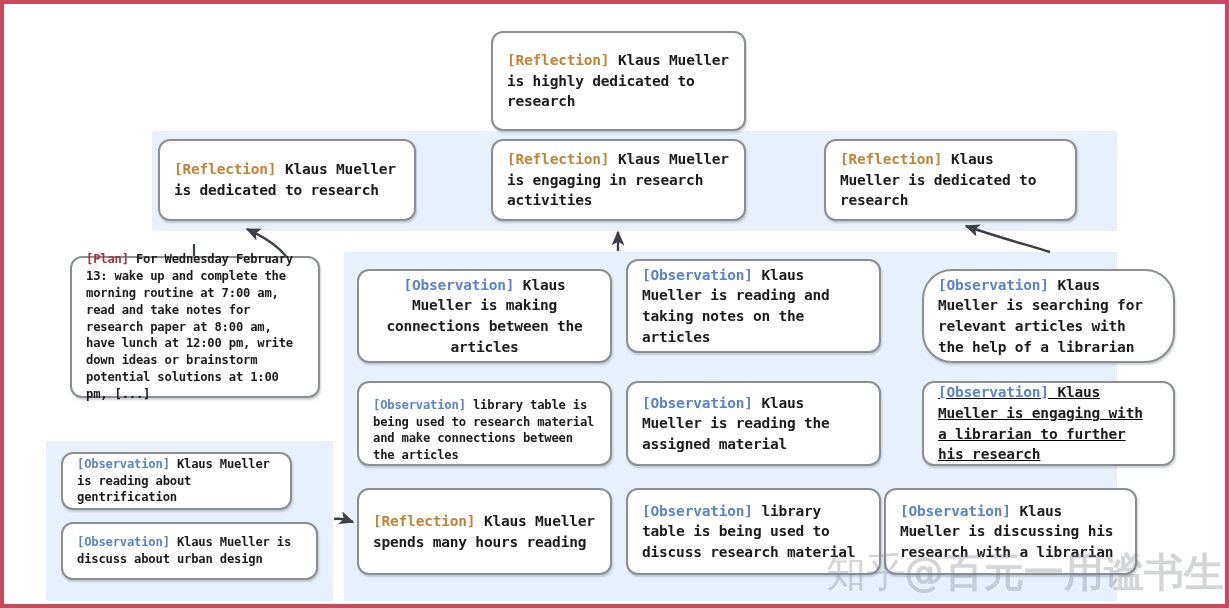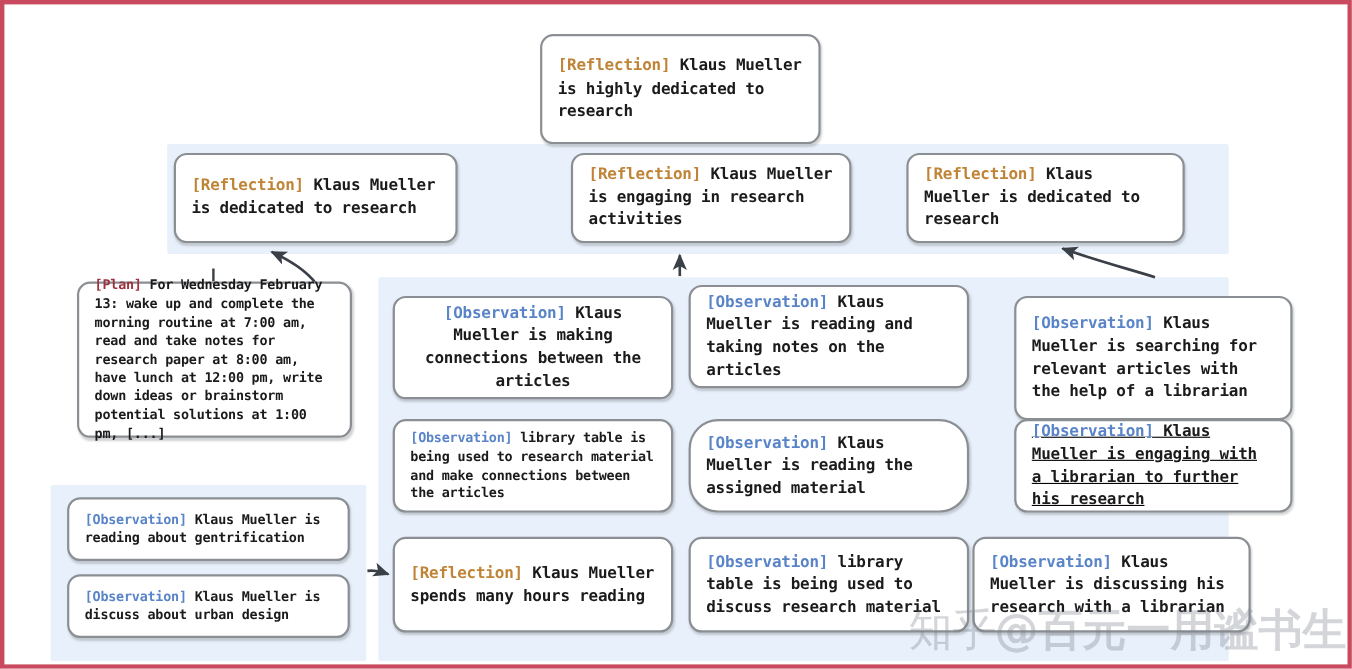--- a/index.html
+++ b/index.html
@@ -102,87 +102,87 @@
       <span class="tag tag-reflection">[Reflection]</span><span> Klaus Mueller is highly dedicated to research</span>
     </div>
   </div>
 
   <div class="card fs-reg" style="left:154px; top:135px; width:258px; height:82px;">
     <div class="txt">
       <span class="tag tag-reflection">[Reflection]</span><span> Klaus Mueller is dedicated to research</span>
     </div>
   </div>
 
-  <div class="card fs-reg" style="left:487px; top:135px; width:255px; height:82px;margin-left:28px;">
+  <div class="card fs-reg" style="left:487px; top:135px; width:255px; height:82px;">
     <div class="txt">
       <span class="tag tag-reflection">[Reflection]</span><span> Klaus Mueller is engaging in research activities</span>
     </div>
   </div>
 
   <div class="card fs-reg" style="left:820px; top:135px; width:253px; height:82px;">
     <div class="txt">
       <span class="tag tag-reflection">[Reflection]</span><span> Klaus Mueller is dedicated to research</span>
     </div>
   </div>
 
   <div class="card fs-sm" style="left:66px; top:252px; width:250px; height:142px;">
     <div class="txt">
       <span class="tag tag-plan">[Plan]</span><span> For Wednesday February 13: wake up and complete the morning routine at 7:00 am, read and take notes for research paper at 8:00 am, have lunch at 12:00 pm, write down ideas or brainstorm potential solutions at 1:00 pm, [...]</span>
     </div>
   </div>
 
-  <div class="card fs-sm" style="left:57px; top:448px; width:257px; height:58px;">
+  <div class="card fs-sm" style="left:57px; top:448px; width:231px; height:58px;">
     <div class="txt">
       <span class="tag tag-observation">[Observation]</span><span> Klaus Mueller is reading about gentrification</span>
     </div>
   </div>
 
   <div class="card fs-sm" style="left:57px; top:518px; width:257px; height:58px;">
     <div class="txt">
       <span class="tag tag-observation">[Observation]</span><span> Klaus Mueller is discuss about urban design</span>
     </div>
   </div>
 
   <div class="card fs-reg" style="left:353px; top:265px; width:255px; height:94px;text-align:center;">
     <div class="txt">
       <span class="tag tag-observation">[Observation]</span><span> Klaus Mueller is making connections between the articles</span>
     </div>
   </div>
 
-  <div class="card fs-sm" style="left:353px; top:377px; width:255px; height:85px;">
+  <div class="card fs-sm" style="left:353px; top:377px; width:255px; height:85px;align-items:flex-end;">
     <div class="txt">
       <span class="tag tag-observation">[Observation]</span><span> library table is being used to research material and make connections between the articles</span>
     </div>
   </div>
 
   <div class="card fs-reg" style="left:353px; top:484px; width:255px; height:87px;">
     <div class="txt">
       <span class="tag tag-reflection">[Reflection]</span><span> Klaus Mueller spends many hours reading</span>
     </div>
   </div>
 
   <div class="card fs-reg" style="left:622px; top:255px; width:255px; height:94px;">
     <div class="txt">
       <span class="tag tag-observation">[Observation]</span><span> Klaus Mueller is reading and taking notes on the articles</span>
     </div>
   </div>
 
-  <div class="card fs-reg" style="left:622px; top:377px; width:255px; height:85px;border-radius:27px;">
+  <div class="card fs-reg" style="left:622px; top:377px; width:255px; height:85px;">
     <div class="txt">
       <span class="tag tag-observation">[Observation]</span><span> Klaus Mueller is reading the assigned material</span>
     </div>
   </div>
 
   <div class="card fs-reg" style="left:622px; top:484px; width:255px; height:87px;">
     <div class="txt">
       <span class="tag tag-observation">[Observation]</span><span> library table is being used to discuss research material</span>
     </div>
   </div>
 
-  <div class="card fs-reg" style="left:918px; top:265px; width:253px; height:113px;">
+  <div class="card fs-reg" style="left:918px; top:265px; width:253px; height:94px;border-radius:30px;">
     <div class="txt">
       <span class="tag tag-observation">[Observation]</span><span> Klaus Mueller is searching for relevant articles with the help of a librarian</span>
     </div>
   </div>
 
   <div class="card fs-reg" style="left:918px; top:377px; width:253px; height:85px;text-decoration:underline;">
     <div class="txt">
       <span class="tag tag-observation">[Observation]</span><span> Klaus Mueller is engaging with a librarian to further his research</span>
     </div>
   </div>

